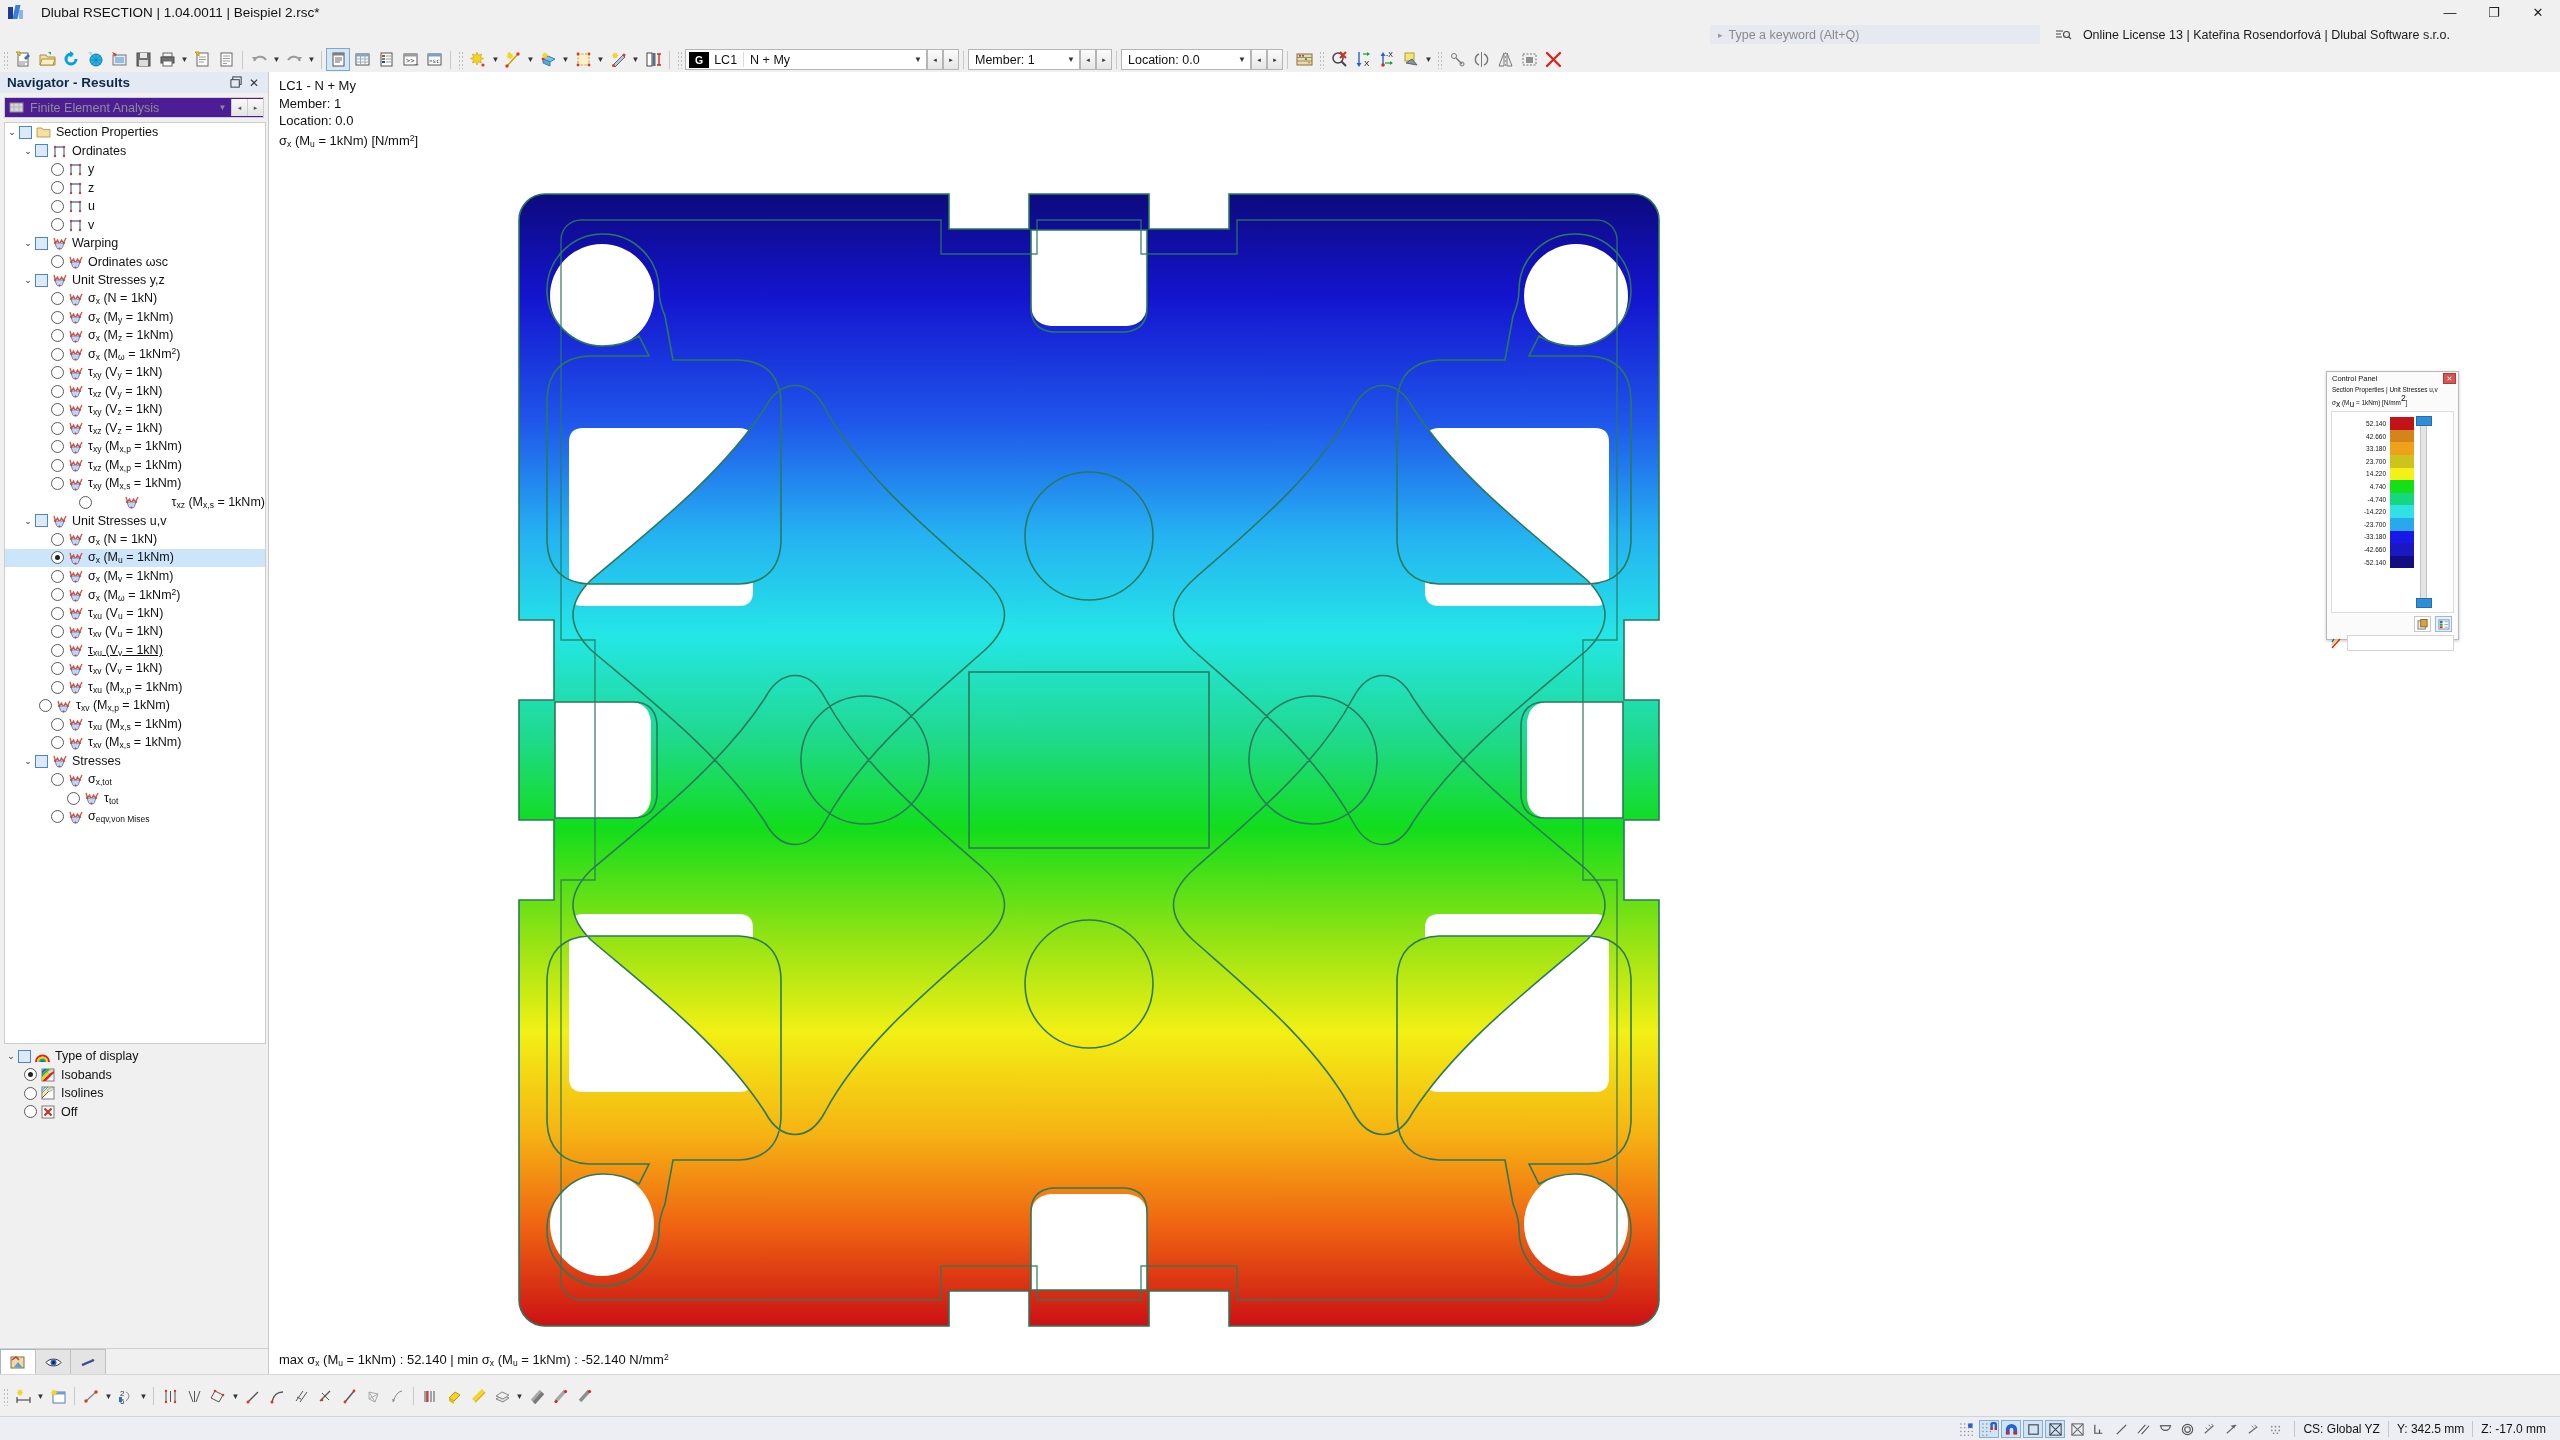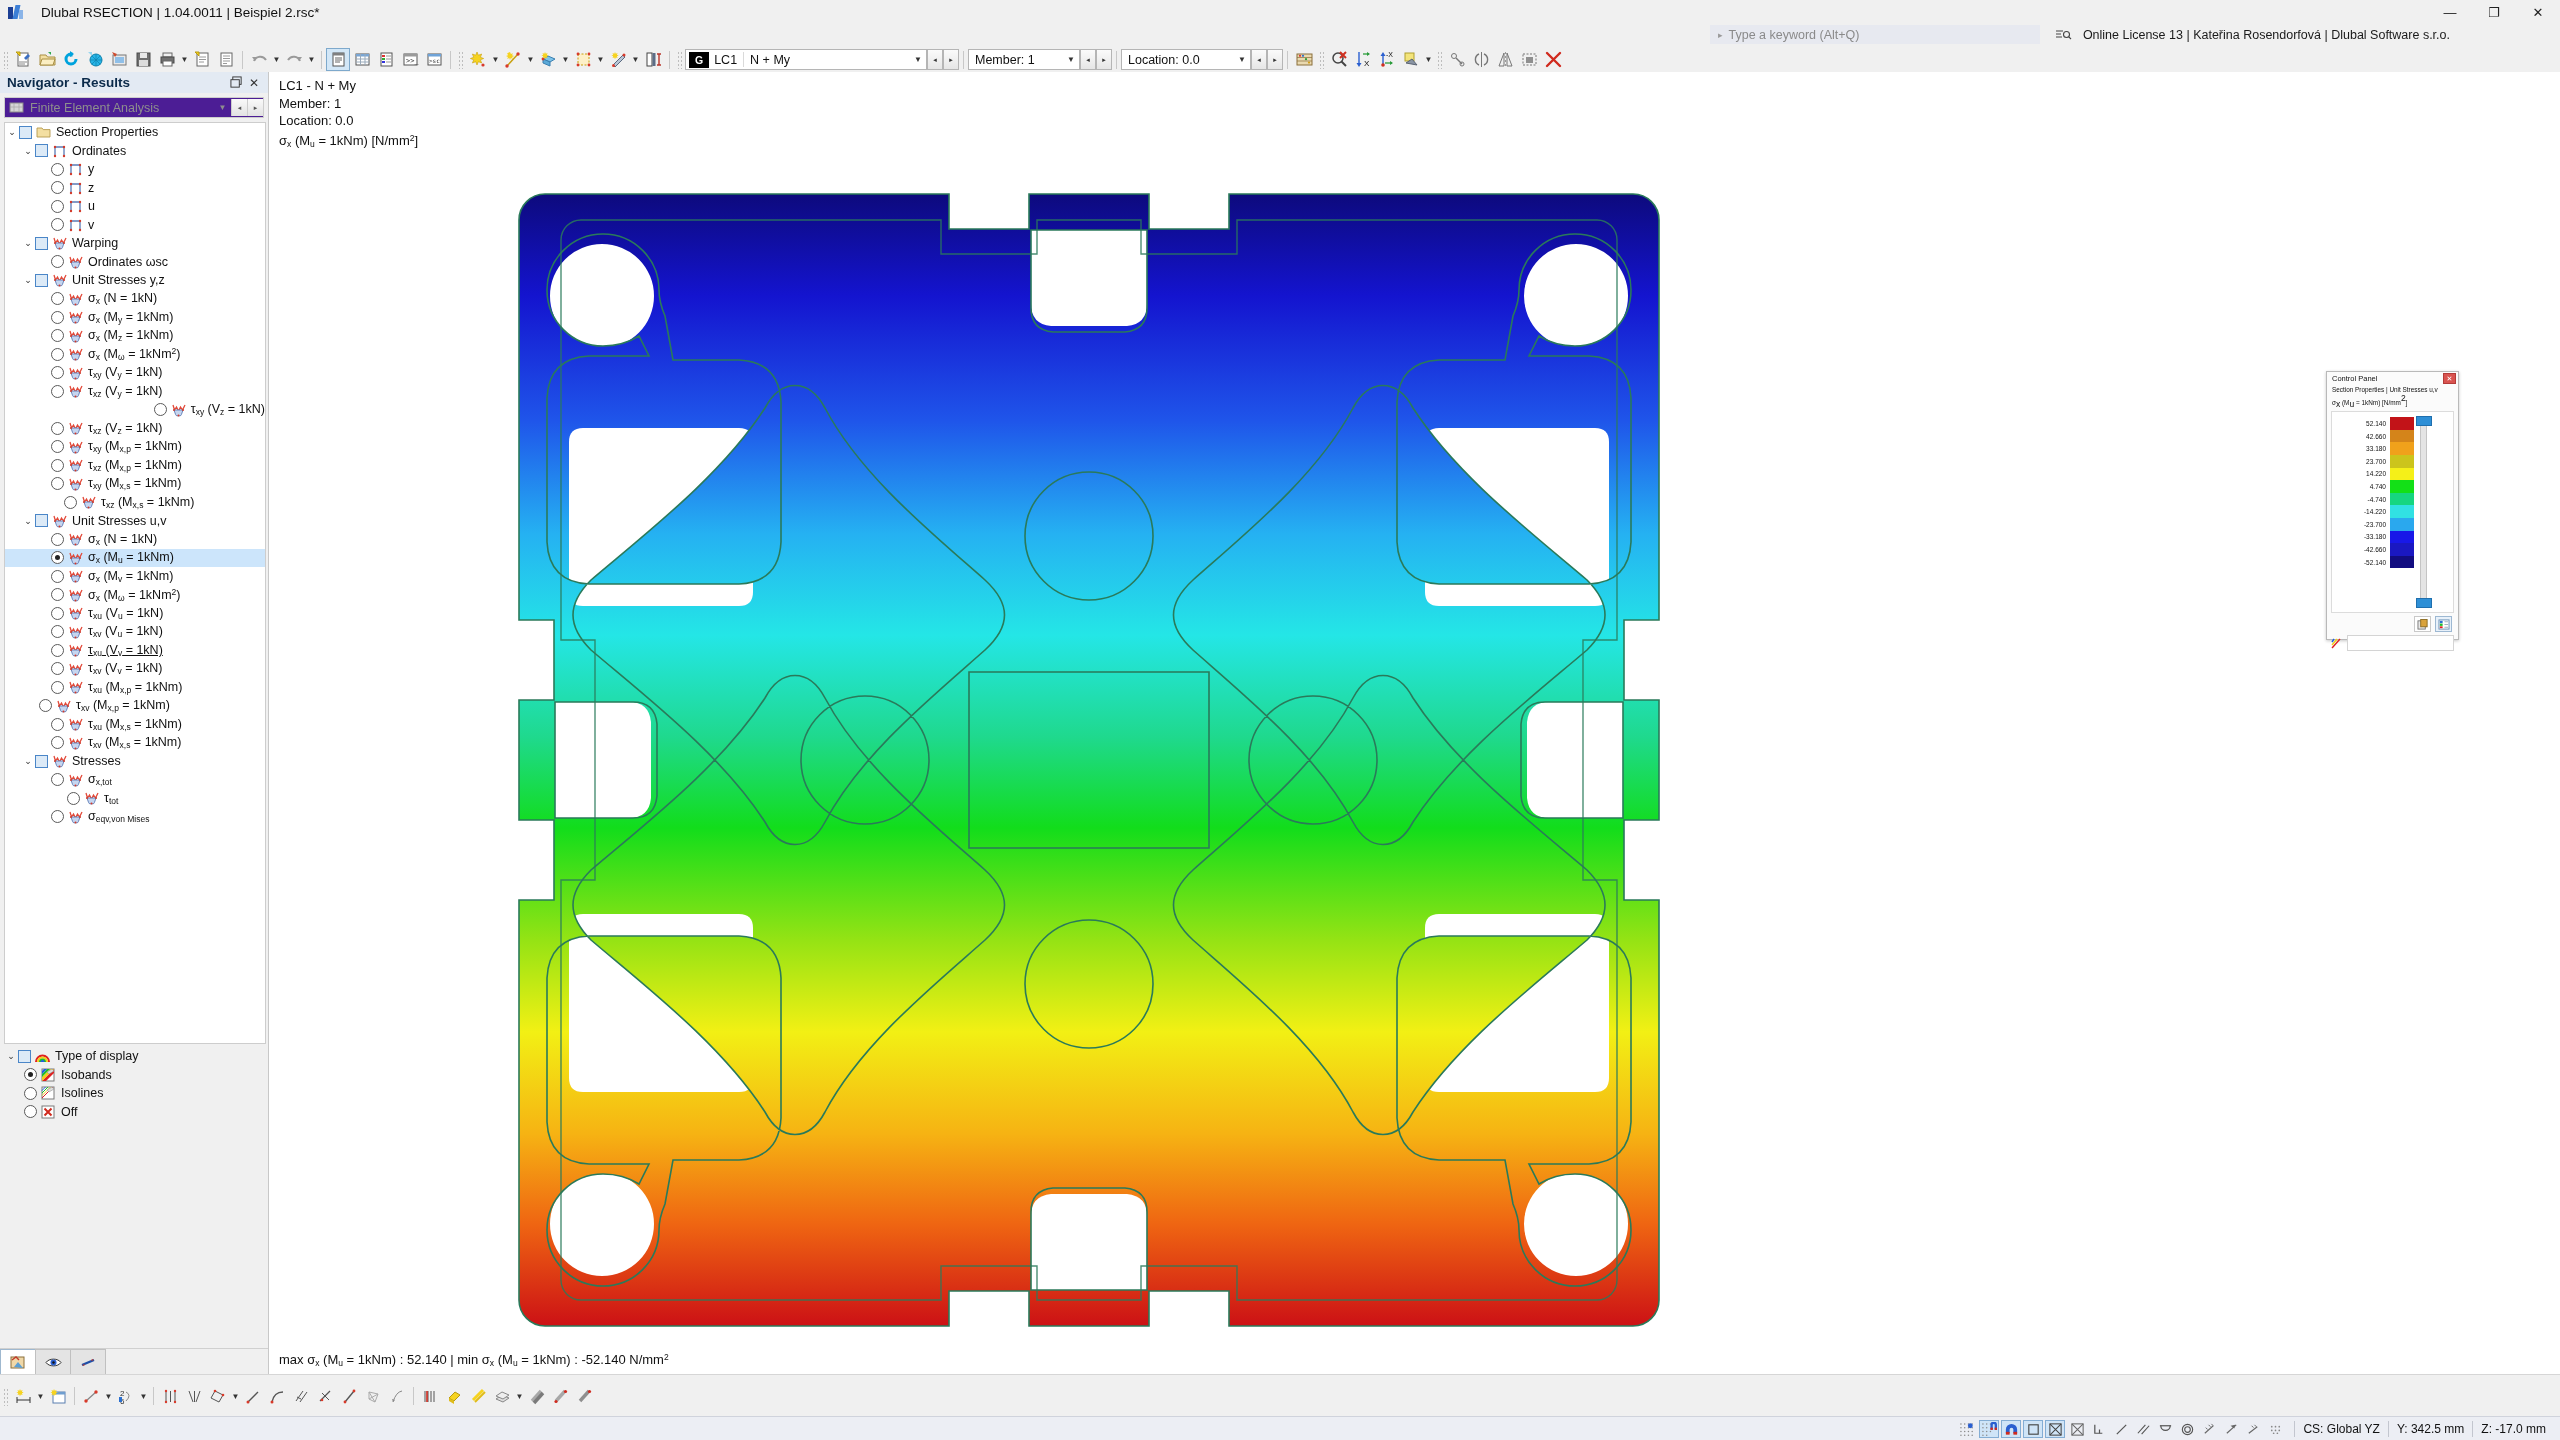--- a/index.html
+++ b/index.html
@@ -660,21 +660,21 @@
   <path d="M2 2l1.5 5 2-3 2 4 2-4 2 3L14 2" fill="none" stroke="#e24a3a" stroke-width="1.3"></path>
   <path d="M3 7h9l-1.6 4.6q-.4 1.2-1.6 1.2H6.2q-1.2 0-1.6-1.2z" fill="#c6d5ef" stroke="#5a7ab5" stroke-width=".9"></path>
   <g fill="#d23a2a">
                 <circle cx="3" cy="7" r="1"></circle>
                 <circle cx="12" cy="7" r="1"></circle>
                 <circle cx="7.5" cy="12.6" r="1"></circle>
               </g>
 </svg></span>
           <span>τ<sub>xz</sub> (V<sub>y</sub> = 1kN)</span>
         </div>
-        <div class="tr" style="padding-left: 32px; justify-content: flex-end;">
+        <div class="tr" style="padding-left: 32px;">
           <span class="chev blank"></span>
           <span class="radio"></span>
           <span class="ic16"><svg viewBox="0 0 15 14" width="15" height="14">
   <path d="M2 2l1.5 5 2-3 2 4 2-4 2 3L14 2" fill="none" stroke="#e24a3a" stroke-width="1.3"></path>
   <path d="M3 7h9l-1.6 4.6q-.4 1.2-1.6 1.2H6.2q-1.2 0-1.6-1.2z" fill="#c6d5ef" stroke="#5a7ab5" stroke-width=".9"></path>
   <g fill="#d23a2a">
                 <circle cx="3" cy="7" r="1"></circle>
                 <circle cx="12" cy="7" r="1"></circle>
                 <circle cx="7.5" cy="12.6" r="1"></circle>
               </g>
@@ -730,21 +730,21 @@
   <path d="M2 2l1.5 5 2-3 2 4 2-4 2 3L14 2" fill="none" stroke="#e24a3a" stroke-width="1.3"></path>
   <path d="M3 7h9l-1.6 4.6q-.4 1.2-1.6 1.2H6.2q-1.2 0-1.6-1.2z" fill="#c6d5ef" stroke="#5a7ab5" stroke-width=".9"></path>
   <g fill="#d23a2a">
                 <circle cx="3" cy="7" r="1"></circle>
                 <circle cx="12" cy="7" r="1"></circle>
                 <circle cx="7.5" cy="12.6" r="1"></circle>
               </g>
 </svg></span>
           <span>τ<sub>xy</sub> (M<sub>x,s</sub> = 1kNm)</span>
         </div>
-        <div class="tr" style="padding-left: 45px;">
+        <div class="tr" style="padding-left: 32px; justify-content: space-between;">
           <span class="chev blank"></span>
           <span class="radio"></span>
           <span class="ic16"><svg viewBox="0 0 15 14" width="15" height="14">
   <path d="M2 2l1.5 5 2-3 2 4 2-4 2 3L14 2" fill="none" stroke="#e24a3a" stroke-width="1.3"></path>
   <path d="M3 7h9l-1.6 4.6q-.4 1.2-1.6 1.2H6.2q-1.2 0-1.6-1.2z" fill="#c6d5ef" stroke="#5a7ab5" stroke-width=".9"></path>
   <g fill="#d23a2a">
                 <circle cx="3" cy="7" r="1"></circle>
                 <circle cx="12" cy="7" r="1"></circle>
                 <circle cx="7.5" cy="12.6" r="1"></circle>
               </g>

